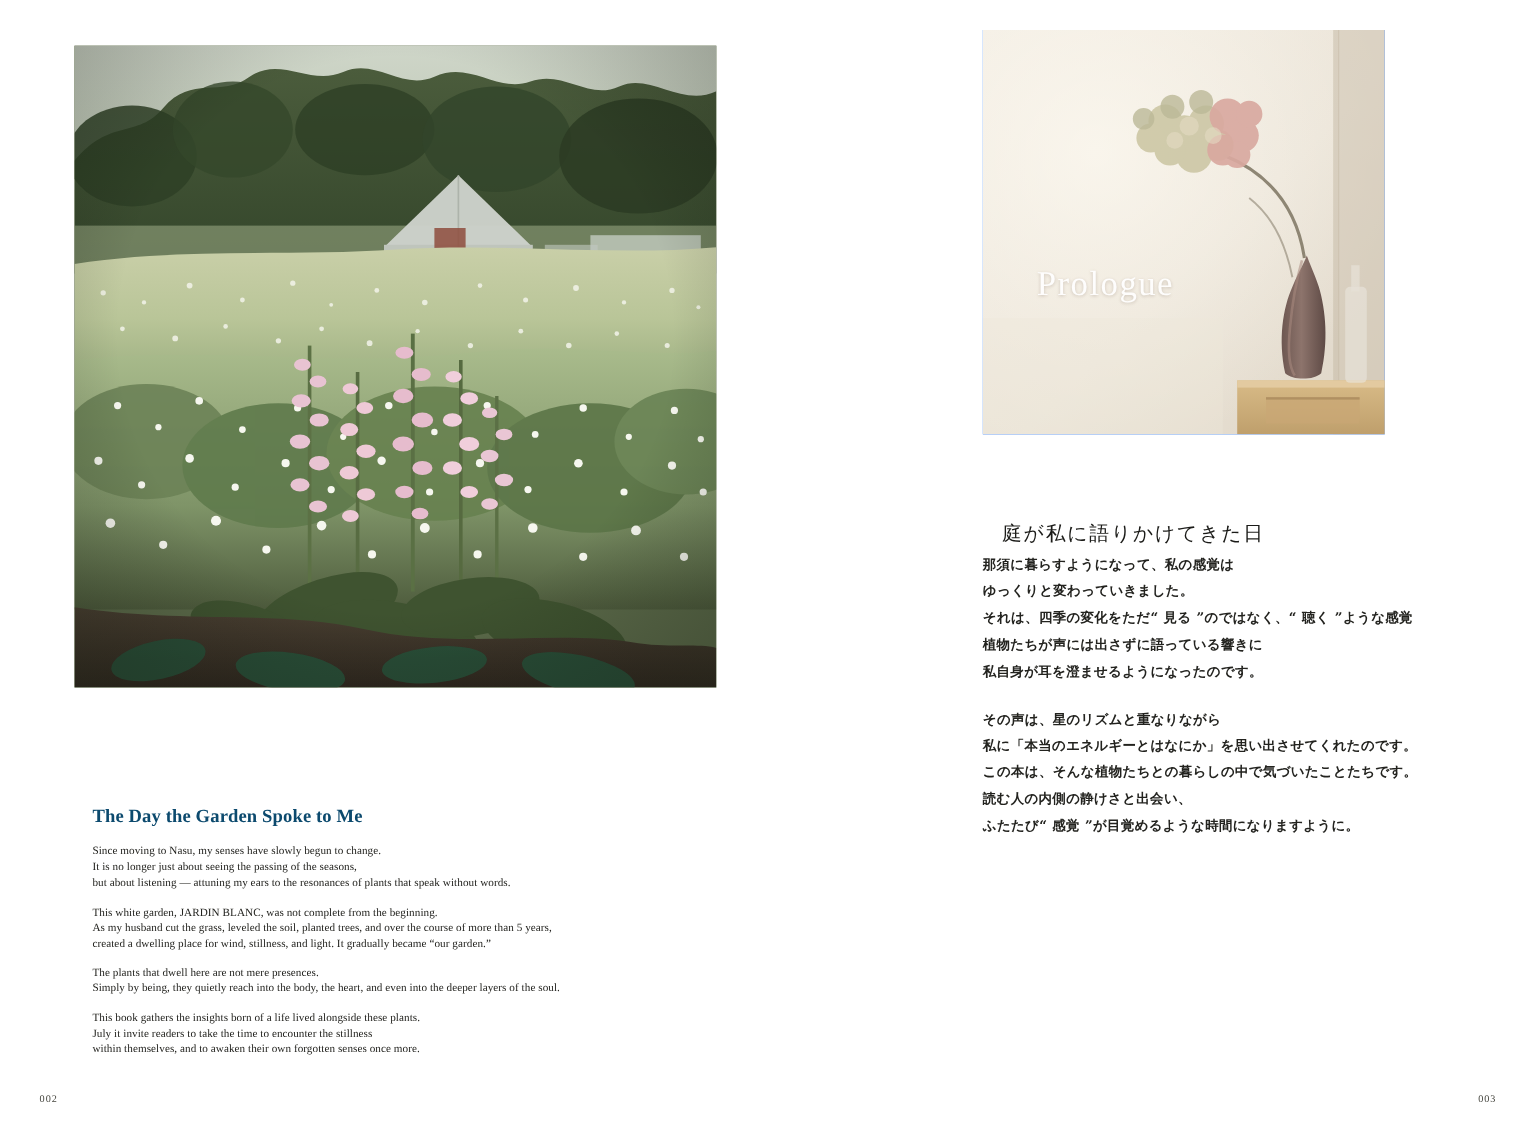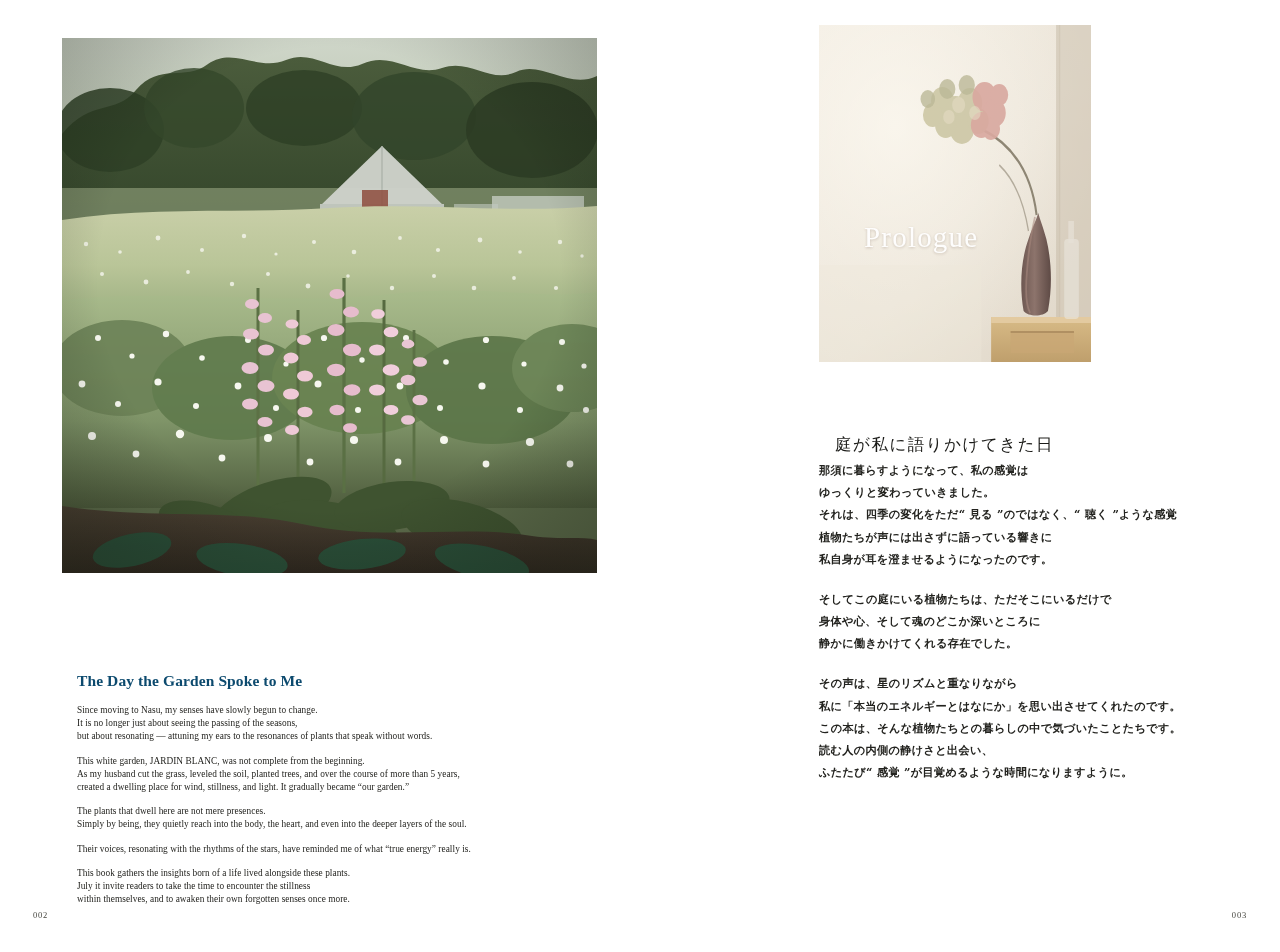--- a/index.html
+++ b/index.html
@@ -60,21 +60,21 @@
     color: #23231f;
     letter-spacing: 0.05px;
   }
   .en-para:last-child { margin-bottom: 0; }
 
   
   .prologue-photo {
     position: absolute;
     left: 179px;
     top: 25px;
-    width: 272px;
+    width: 335px;
     height: 337px;
     overflow: hidden;
     background: #3b82f6;
   }
   .prologue-photo svg { display: block; width: 100%; height: 100%; }
   .prologue-label {
     position: absolute;
     left: 45px;
     top: 196px;
     font-family: "Liberation Serif", serif;
@@ -349,27 +349,26 @@
           <ellipse cx="420" cy="524" rx="48" ry="16" transform="rotate(12 420 524)"></ellipse>
         </g>
         <rect x="0" y="0" width="535" height="535" fill="url(#vign)"></rect>
       </svg>
     </div>
 
     <div class="left-text">
       <h2 class="en-heading">The Day the Garden Spoke to Me</h2>
       <p class="en-para" style="white-space:pre-line">Since moving to Nasu, my senses have slowly begun to change.
 It is no longer just about seeing the passing of the seasons,
-but about resonating — attuning my ears to the resonances of plants that speak without words.</p>
+but about listening — attuning my ears to the resonances of plants that speak without words.</p>
       <p class="en-para" style="white-space:pre-line">This white garden, JARDIN BLANC, was not complete from the beginning.
 As my husband cut the grass, leveled the soil, planted trees, and over the course of more than 5 years,
 created a dwelling place for wind, stillness, and light. It gradually became “our garden.”</p>
       <p class="en-para" style="white-space:pre-line">The plants that dwell here are not mere presences.
 Simply by being, they quietly reach into the body, the heart, and even into the deeper layers of the soul.</p>
-      <p class="en-para" style="white-space:pre-line">Their voices, resonating with the rhythms of the stars, have reminded me of what “true energy” really is.</p>
       <p class="en-para" style="white-space:pre-line">This book gathers the insights born of a life lived alongside these plants.
 July it invite readers to take the time to encounter the stillness
 within themselves, and to awaken their own forgotten senses once more.</p>
     </div>
 
     <div class="folio folio-left">002</div>
   </div>
 
   <div class="page page-right">
 
@@ -455,23 +454,20 @@
     </div>
 
     <h2 class="jp-heading">庭が私に語りかけてきた日</h2>
 
     <div class="jp-body">
       <p class="jp-para">那須に暮らすようになって、私の感覚は
 ゆっくりと変わっていきました。
 それは、四季の変化をただ“ 見る ”のではなく、“ 聴く ”ような感覚
 植物たちが声には出さずに語っている響きに
 私自身が耳を澄ませるようになったのです。</p>
-      <p class="jp-para">そしてこの庭にいる植物たちは、ただそこにいるだけで
-身体や心、そして魂のどこか深いところに
-静かに働きかけてくれる存在でした。</p>
       <p class="jp-para">その声は、星のリズムと重なりながら
 私に「本当のエネルギーとはなにか」を思い出させてくれたのです。
 この本は、そんな植物たちとの暮らしの中で気づいたことたちです。
 読む人の内側の静けさと出会い、
 ふたたび“ 感覚 ”が目覚めるような時間になりますように。</p>
     </div>
 
     <div class="folio folio-right">003</div>
   </div>
 

